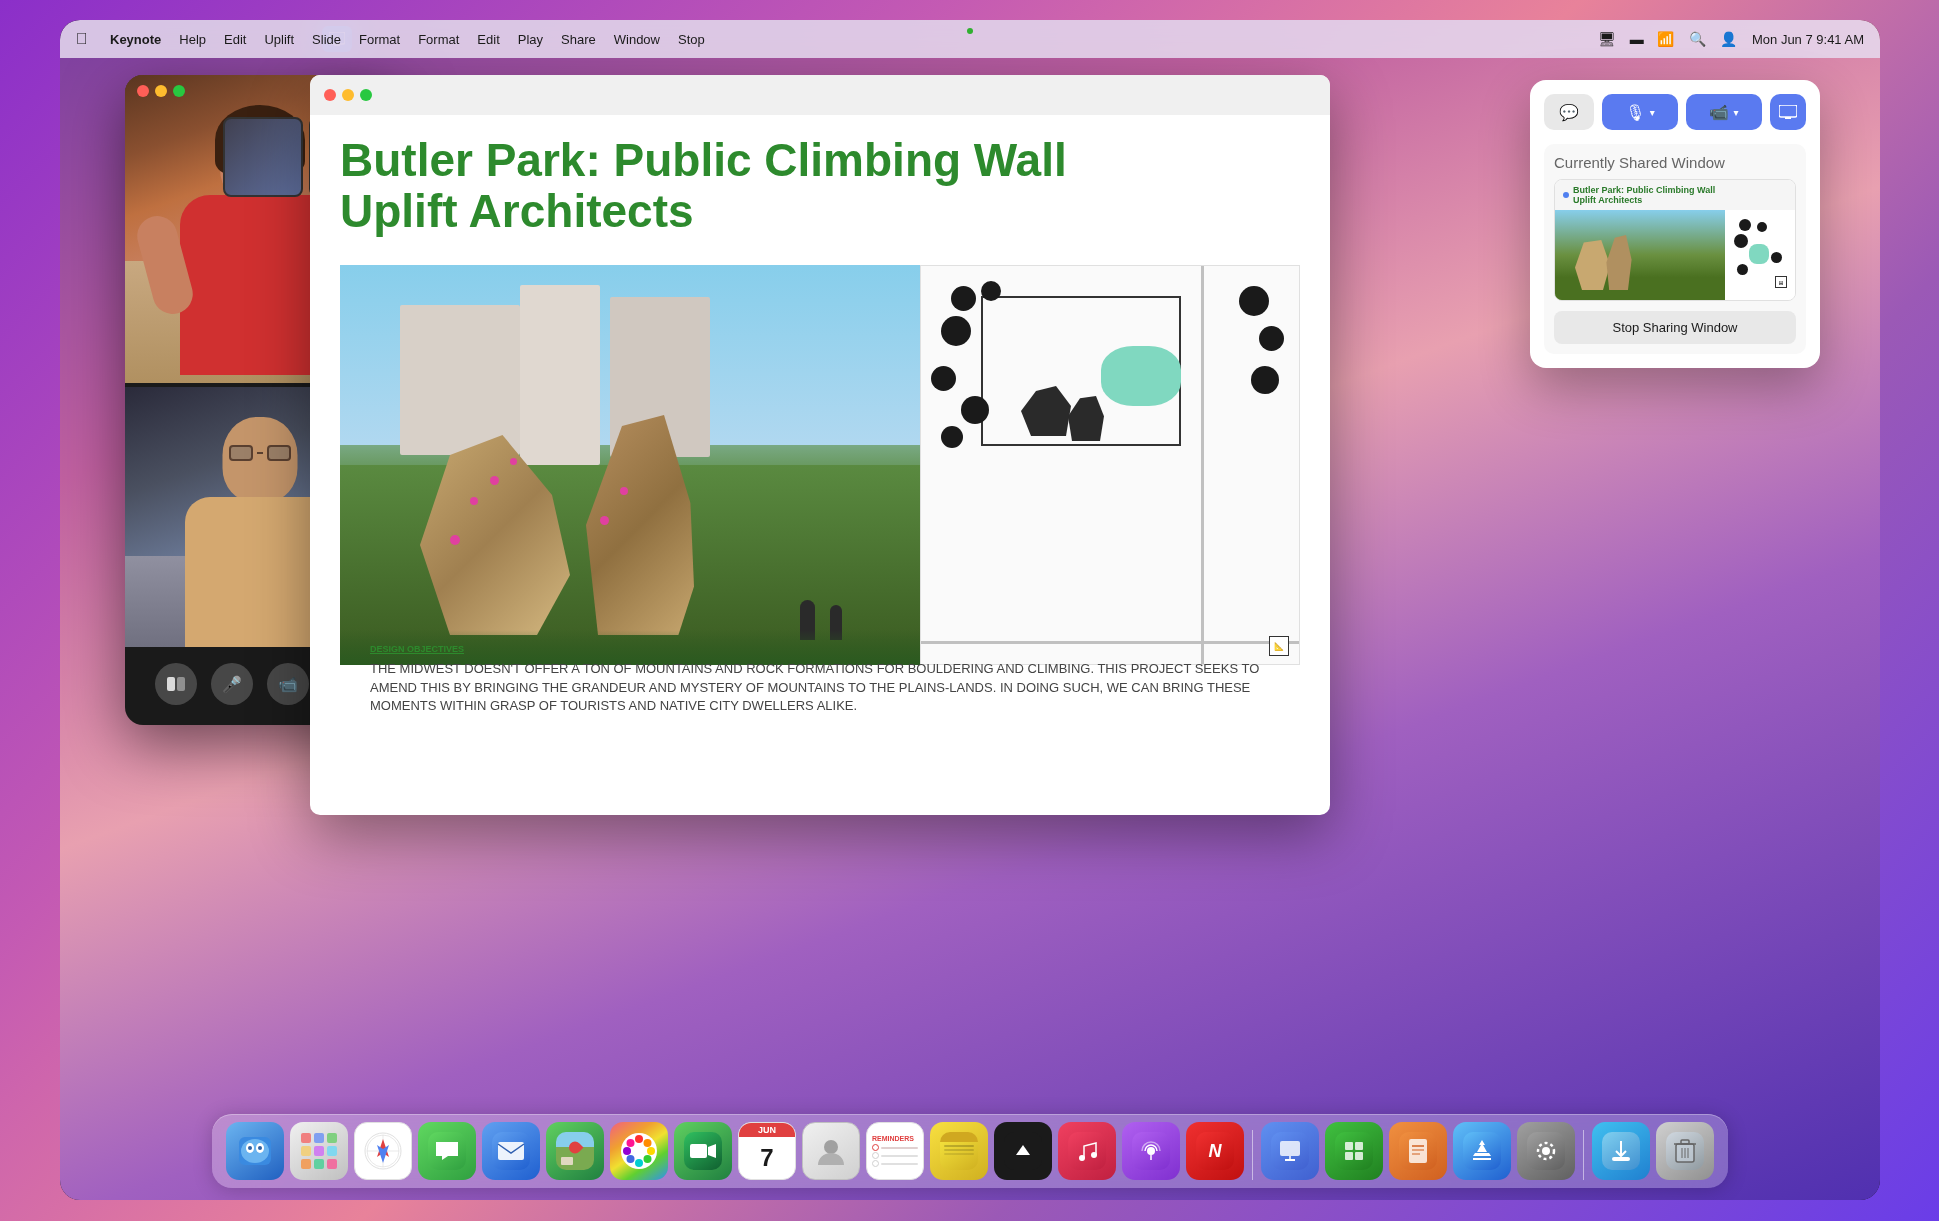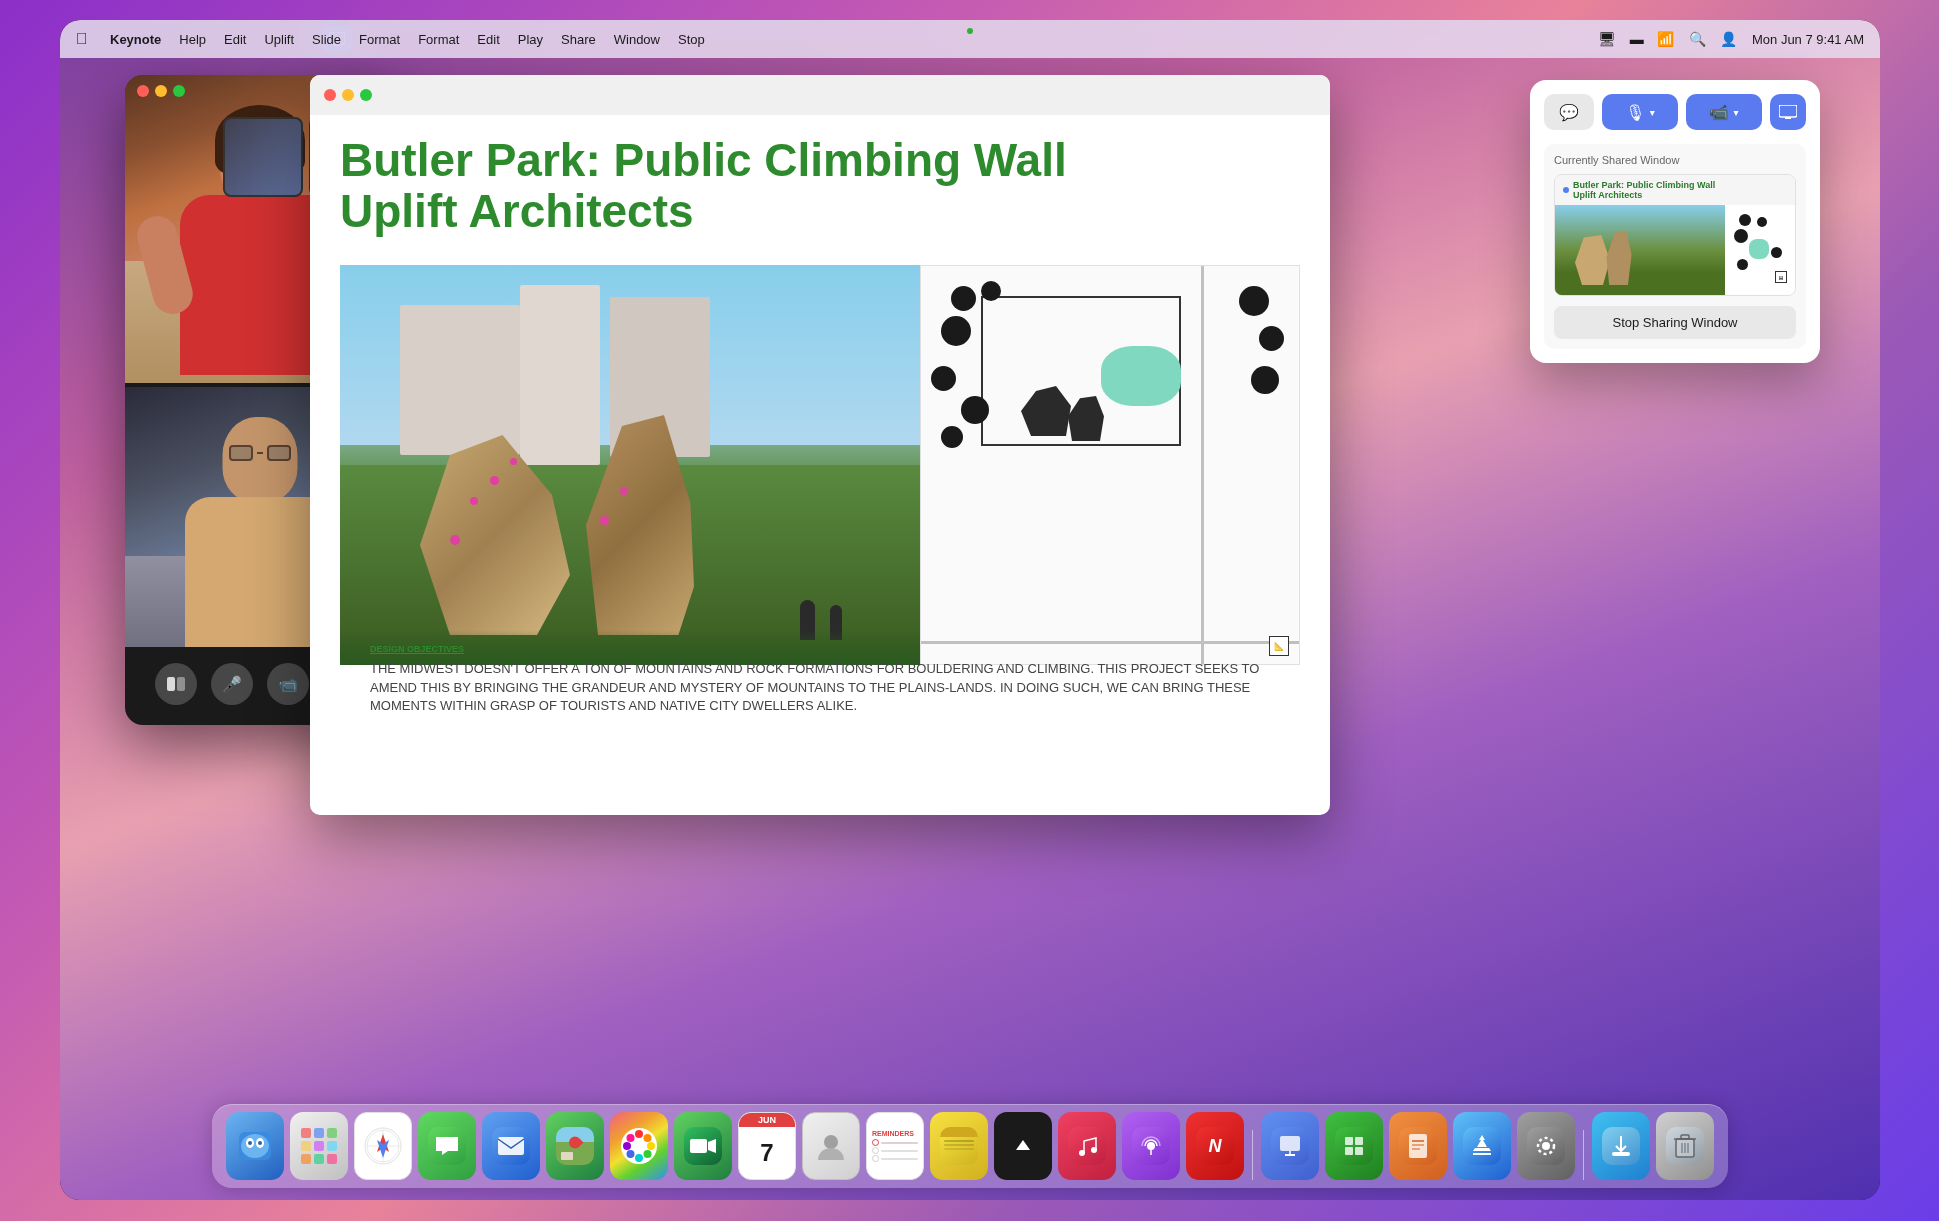--- a/index.html
+++ b/index.html
@@ -372,21 +372,21 @@
       font-size: 10px;
     }
 
     .popup-shared-section {
       background: #F8F8F8;
       border-radius: 10px;
       padding: 10px;
     }
 
     .shared-title {
-      font-size: 11px;
+      font-size: 15px;
       font-weight: 500;
       color: #666;
       margin-bottom: 8px;
     }
 
     .shared-preview {
       background: white;
       border-radius: 8px;
       overflow: hidden;
       margin-bottom: 10px;
@@ -461,21 +461,21 @@
       gap: 6px;
       background: rgba(255,255,255,0.25);
       backdrop-filter: blur(20px);
       border-radius: 20px;
       padding: 8px 14px;
       box-shadow: 0 2px 20px rgba(0,0,0,0.2), inset 0 1px 0 rgba(255,255,255,0.3);
     }
 
     .dock-item {
       width: 58px;
-      height: 68px;
+      height: 58px;
       border-radius: 13px;
       display: flex;
       align-items: center;
       justify-content: center;
       font-size: 28px;
       cursor: pointer;
       flex-shrink: 0;
       overflow: hidden;
       position: relative;
     }

